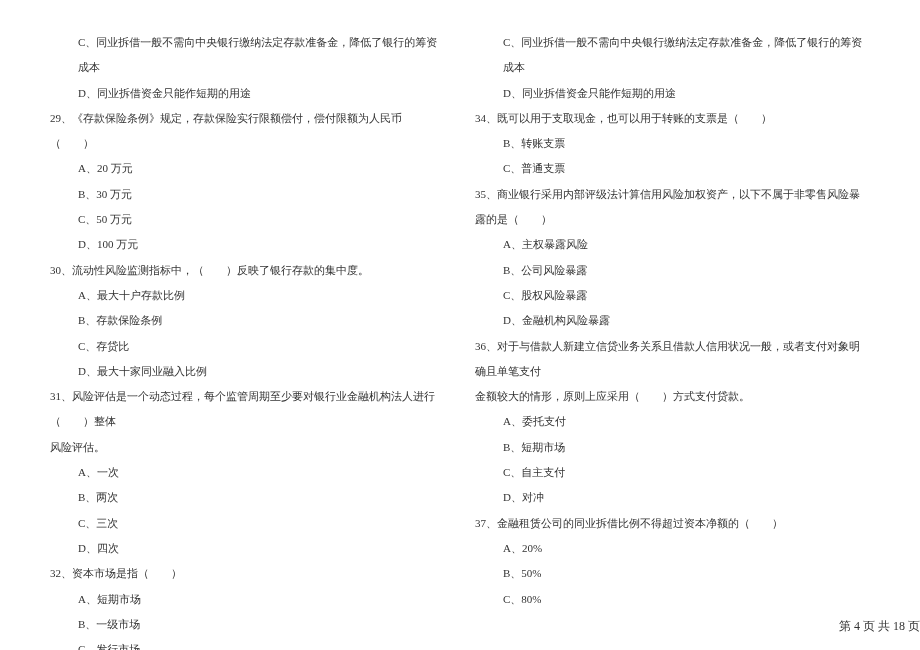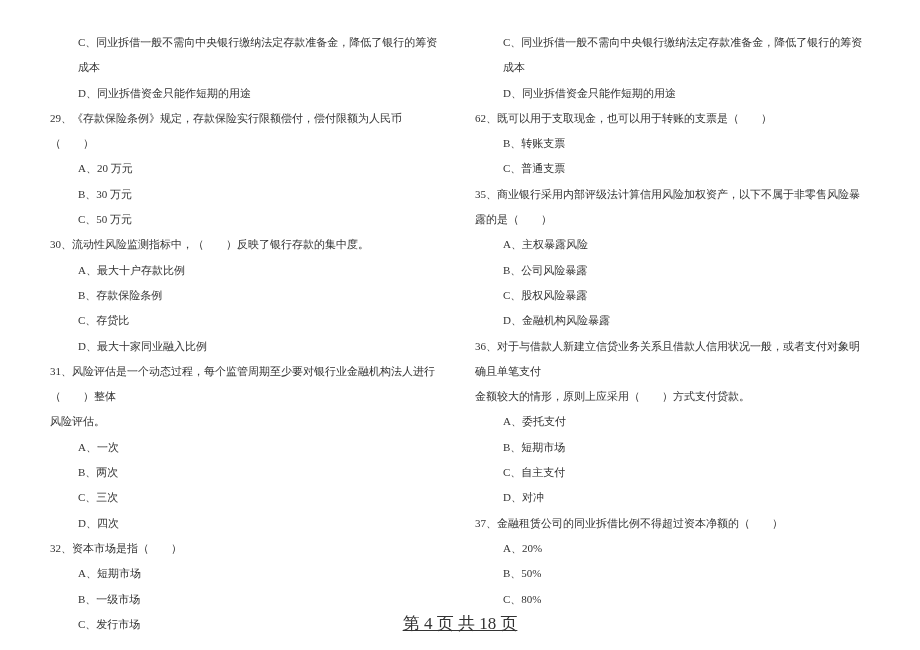--- a/index.html
+++ b/index.html
@@ -33,38 +33,38 @@
       padding-left: 0;
     }
     .q-cont {
       padding-left: 0;
     }
     .footer {
       position: absolute;
       bottom: 15px;
       left: 0;
       right: 0;
-      text-align: center;
-      font-size: 17px;
+      text-align: right;
+      font-size: 12px;
       color: #333;
-      text-decoration: underline;
     }
   </style>
 </head>
 <body>
 
 <div class="columns">
   <div class="column">
     <div class="option">C、同业拆借一般不需向中央银行缴纳法定存款准备金，降低了银行的筹资成本</div>
     <div class="option">D、同业拆借资金只能作短期的用途</div>
 
     <div class="question">29、《存款保险条例》规定，存款保险实行限额偿付，偿付限额为人民币（　　）</div>
     <div class="option">A、20 万元</div>
     <div class="option">B、30 万元</div>
     <div class="option">C、50 万元</div>
+    <div class="option">D、100 万元</div>
 
     <div class="question">30、流动性风险监测指标中，（　　）反映了银行存款的集中度。</div>
     <div class="option">A、最大十户存款比例</div>
     <div class="option">B、存款保险条例</div>
     <div class="option">C、存贷比</div>
     <div class="option">D、最大十家同业融入比例</div>
 
     <div class="question">31、风险评估是一个动态过程，每个监管周期至少要对银行业金融机构法人进行（　　）整体</div>
     <div class="q-cont">风险评估。</div>
     <div class="option">A、一次</div>
@@ -76,21 +76,21 @@
     <div class="option">A、短期市场</div>
     <div class="option">B、一级市场</div>
     <div class="option">C、发行市场</div>
 
   </div>
 
   <div class="column">
     <div class="option">C、同业拆借一般不需向中央银行缴纳法定存款准备金，降低了银行的筹资成本</div>
     <div class="option">D、同业拆借资金只能作短期的用途</div>
 
-    <div class="question">62、既可以用于支取现金，也可以用于转账的支票是（　　）</div>
+    <div class="question">34、既可以用于支取现金，也可以用于转账的支票是（　　）</div>
     <div class="option">B、转账支票</div>
     <div class="option">C、普通支票</div>
 
     <div class="question">35、商业银行采用内部评级法计算信用风险加权资产，以下不属于非零售风险暴露的是（　　）</div>
     <div class="option">A、主权暴露风险</div>
     <div class="option">B、公司风险暴露</div>
     <div class="option">C、股权风险暴露</div>
     <div class="option">D、金融机构风险暴露</div>
 
     <div class="question">36、对于与借款人新建立信贷业务关系且借款人信用状况一般，或者支付对象明确且单笔支付</div>

